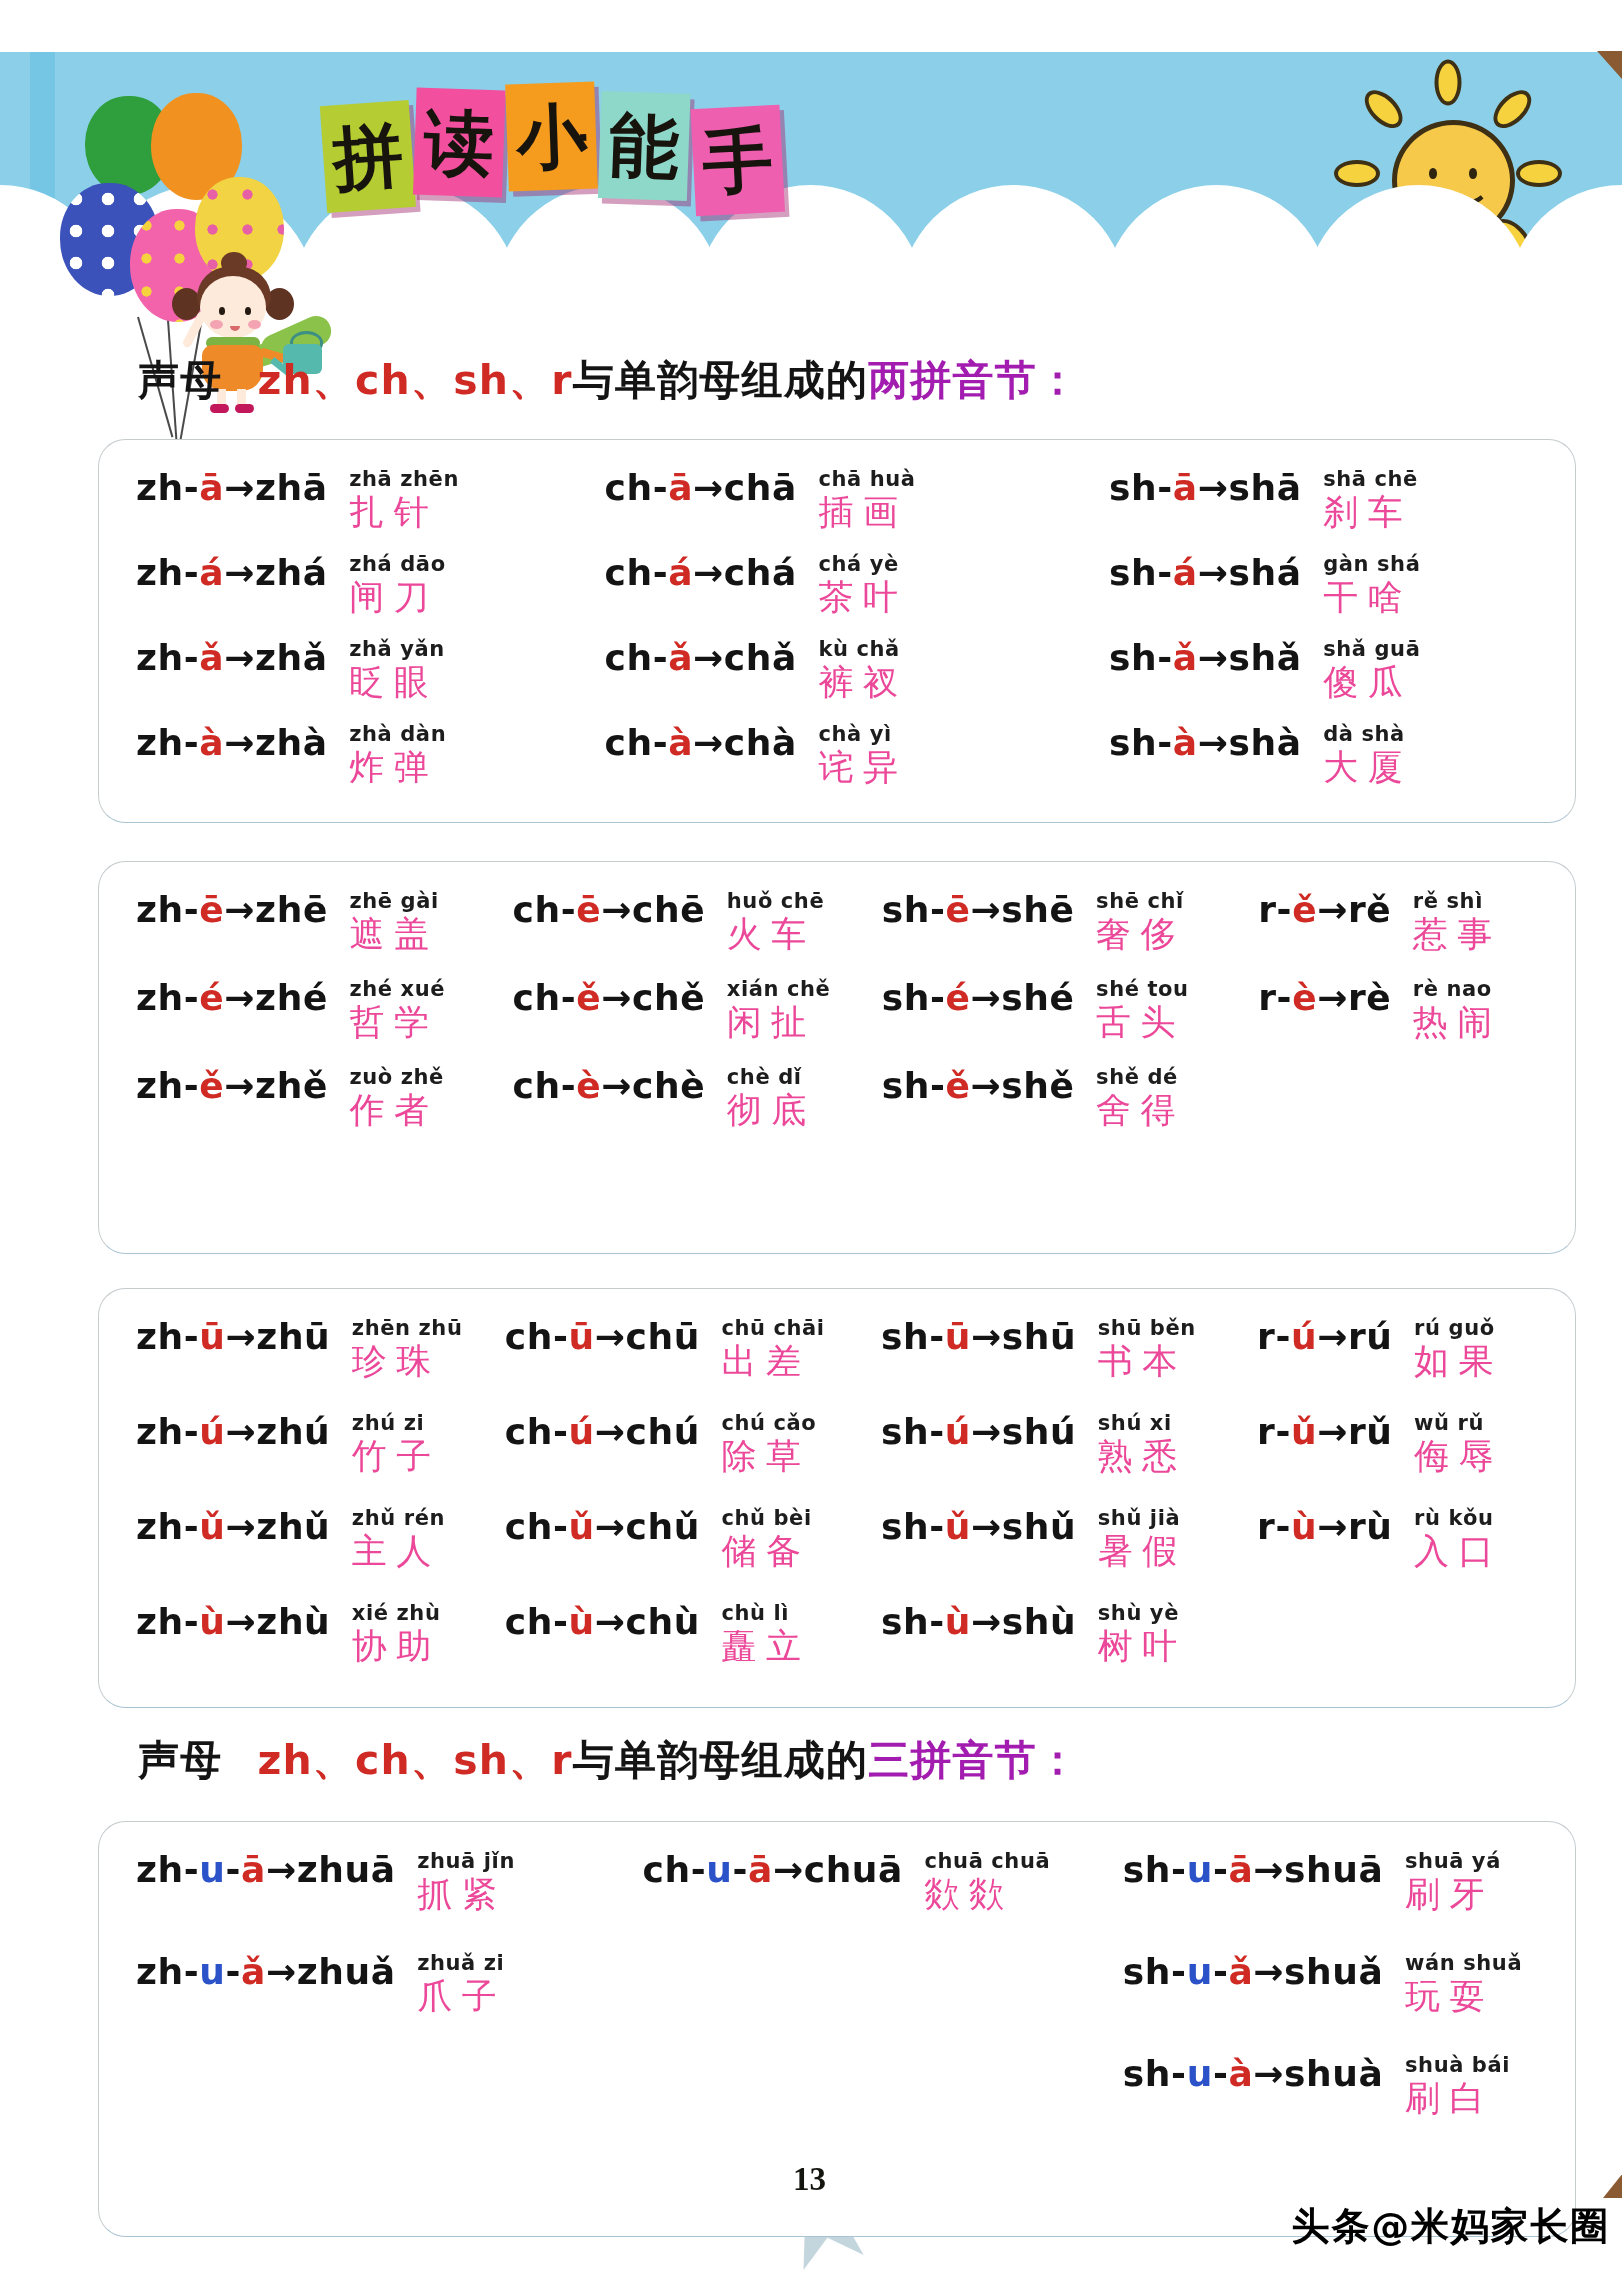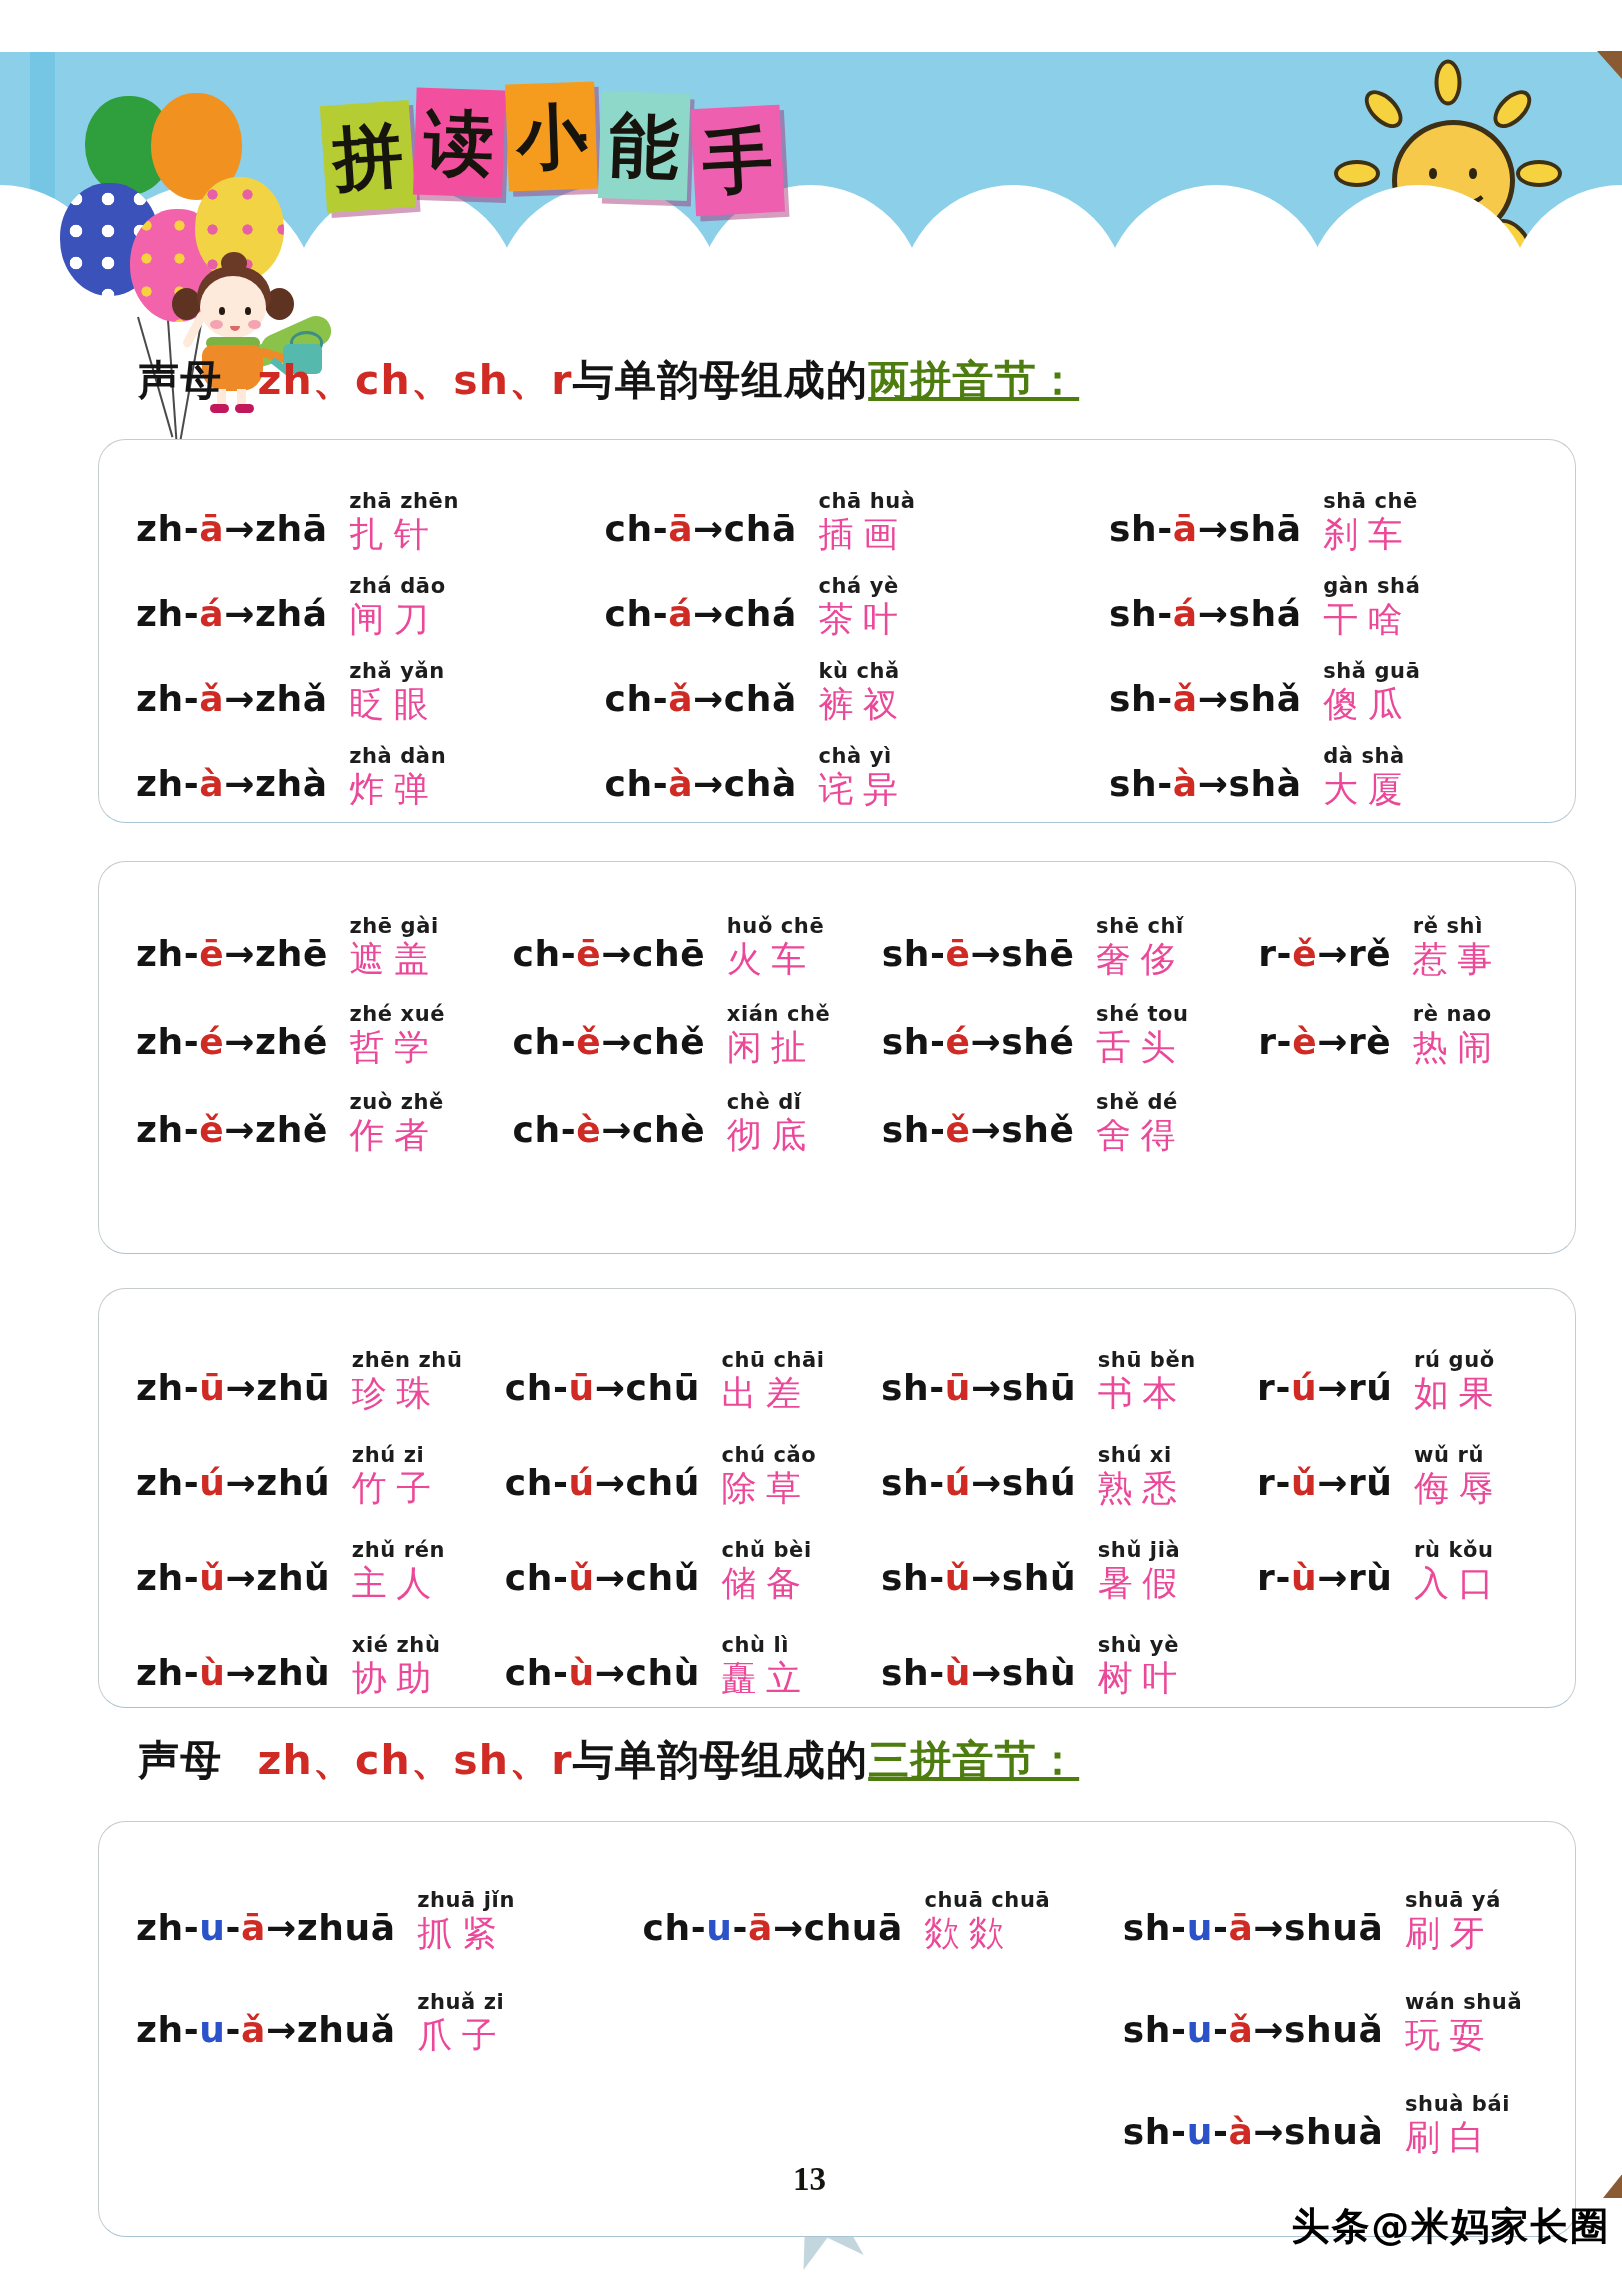--- a/index.html
+++ b/index.html
@@ -86,32 +86,32 @@
              border-top:29px solid #8a5a32;border-left:26px solid transparent;z-index:2;}
   .corner-br{position:absolute;right:0;top:2173px;width:0;height:0;
              border-bottom:25px solid #8a5a32;border-left:20px solid transparent;}
 
   
   .heading{position:absolute;left:138px;font-size:41px;font-weight:800;color:#141414;
            letter-spacing:1.2px;white-space:nowrap;z-index:4;}
   .h1{top:353px;}
   .h2{top:1733px;}
   .red{color:#d02a24;margin-left:35px;}
-  .blue{color:#4d7c0f;text-decoration:underline;}
+  .blue{color:#a21caf;}
 
   
   .box{position:absolute;left:98px;width:1478px;background:#ffffff;border:1.8px solid #c6cbce;
        border-bottom-color:#a9c3d2;border-radius:27.4px;box-sizing:border-box;
        display:grid;padding:27.4px 15.5px 10.7px 37px;z-index:4;}
   .box1{top:439px;height:384px;grid-template-columns:1.04fr 1.12fr 1fr;}
   .box2{top:861px;height:393px;grid-template-columns:1fr 0.98fr 1fr 0.80fr;}
   .box3{top:1288px;height:420px;grid-template-columns:1fr 1.02fr 1.02fr 0.82fr;}
   .box4{top:1821px;height:416px;grid-template-columns:1.16fr 1.10fr 1fr;}
   .col{display:flex;flex-direction:column;}
-  .entry{display:flex;align-items:flex-end;}
+  .entry{display:flex;align-items:flex-start;}
   .box1 .entry{height:85px;} .box2 .entry{height:88px;}
   .box3 .entry{height:95px;} .box4 .entry{height:102px;}
   .formula{font-size:36px;font-weight:600;color:#141414;white-space:nowrap;letter-spacing:0.6px;padding-bottom:3.6px;}
   .seg-r{color:#d02a24;}
   .seg-b{color:#2b52c8;}
   .word{margin-left:21.5px;padding-bottom:0;}
   .ruby{font-size:21px;font-weight:600;color:#1d1d1d;margin-bottom:2.4px;letter-spacing:0.6px;white-space:nowrap;}
   .hanzi{font-size:35px;color:#ec4899;letter-spacing:9.5px;line-height:1.05;white-space:nowrap;}
 
   

